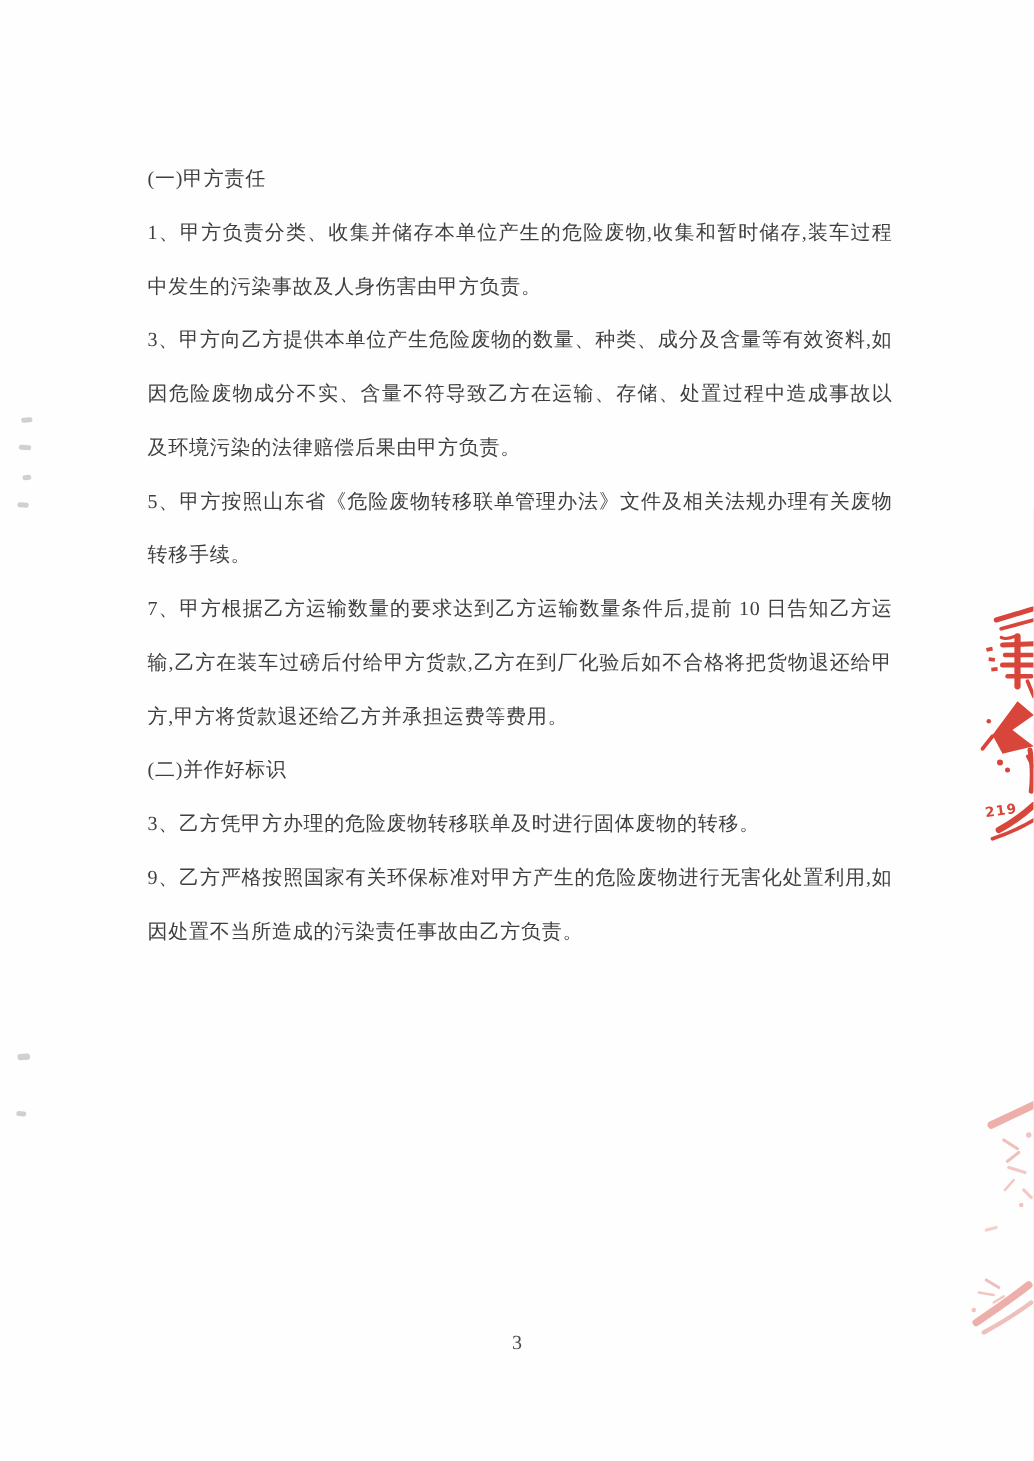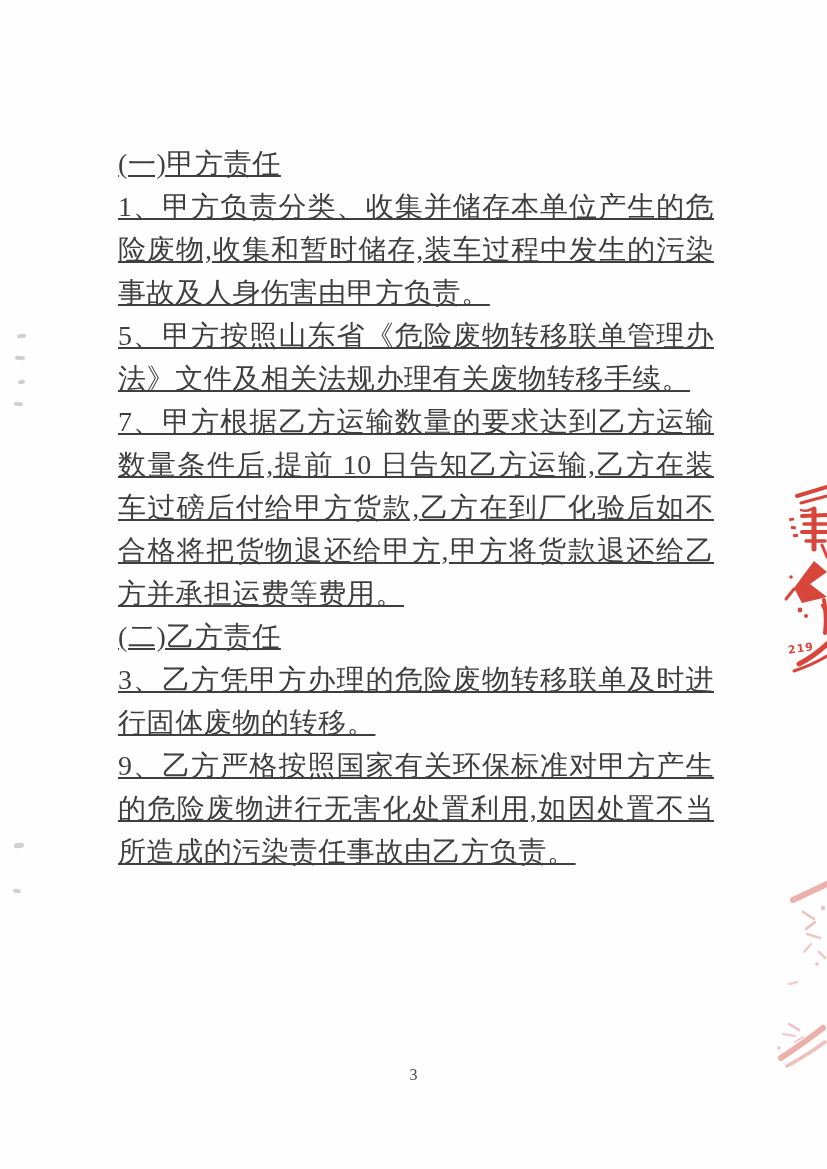--- a/index.html
+++ b/index.html
@@ -10,26 +10,25 @@
     height: 1169px;
     margin: 0 auto;
     background: #fefefe;
     overflow: hidden;
     font-family: "Liberation Serif", "DejaVu Serif", serif;
     color: #3f3f3f;
   }
   .content {
     position: absolute;
     left: 118px;
-    top: 142px;
+    top: 122px;
     width: 596px;
-    font-size: 28px;
+    font-size: 16px;
     line-height: 43px;
     letter-spacing: 0.6px;
-    text-decoration: underline;
   }
   .section-heading {
     text-align: left;
     white-space: nowrap;
   }
   .para {
     text-align: justify;
     text-align-last: left;
   }
   .page-number {
@@ -85,24 +84,25 @@
   .speck6 { left: 13px; top: 889px; width: 8px; height: 4px; transform: rotate(6deg); }
 </style>
 </head>
 <body>
 
 <div class="page">
 
   <div class="content">
     <div class="section-heading">(一)甲方责任</div>
     <div class="para">1、甲方负责分类、收集并储存本单位产生的危险废物,收集和暂时储存,装车过程中发生的污染事故及人身伤害由甲方负责。</div>
+    <div class="para">3、甲方向乙方提供本单位产生危险废物的数量、种类、成分及含量等有效资料,如因危险废物成分不实、含量不符导致乙方在运输、存储、处置过程中造成事故以及环境污染的法律赔偿后果由甲方负责。</div>
     <div class="para">5、甲方按照山东省《危险废物转移联单管理办法》文件及相关法规办理有关废物转移手续。</div>
     <div class="para">7、甲方根据乙方运输数量的要求达到乙方运输数量条件后,提前 10 日告知乙方运输,乙方在装车过磅后付给甲方货款,乙方在到厂化验后如不合格将把货物退还给甲方,甲方将货款退还给乙方并承担运费等费用。</div>
 
-    <div class="section-heading">(二)乙方责任</div>
+    <div class="section-heading">(二)并作好标识</div>
     <div class="para">3、乙方凭甲方办理的危险废物转移联单及时进行固体废物的转移。</div>
     <div class="para">9、乙方严格按照国家有关环保标准对甲方产生的危险废物进行无害化处置利用,如因处置不当所造成的污染责任事故由乙方负责。</div>
   </div>
 
   <div class="page-number">3</div>
 
   <div class="stamp-upper">
     <svg width="85" height="192" viewBox="0 0 85 192">
       <g stroke="#d8453a" fill="none" stroke-linecap="round">
         <path d="M55,11 L85,2" stroke-width="4"></path>

